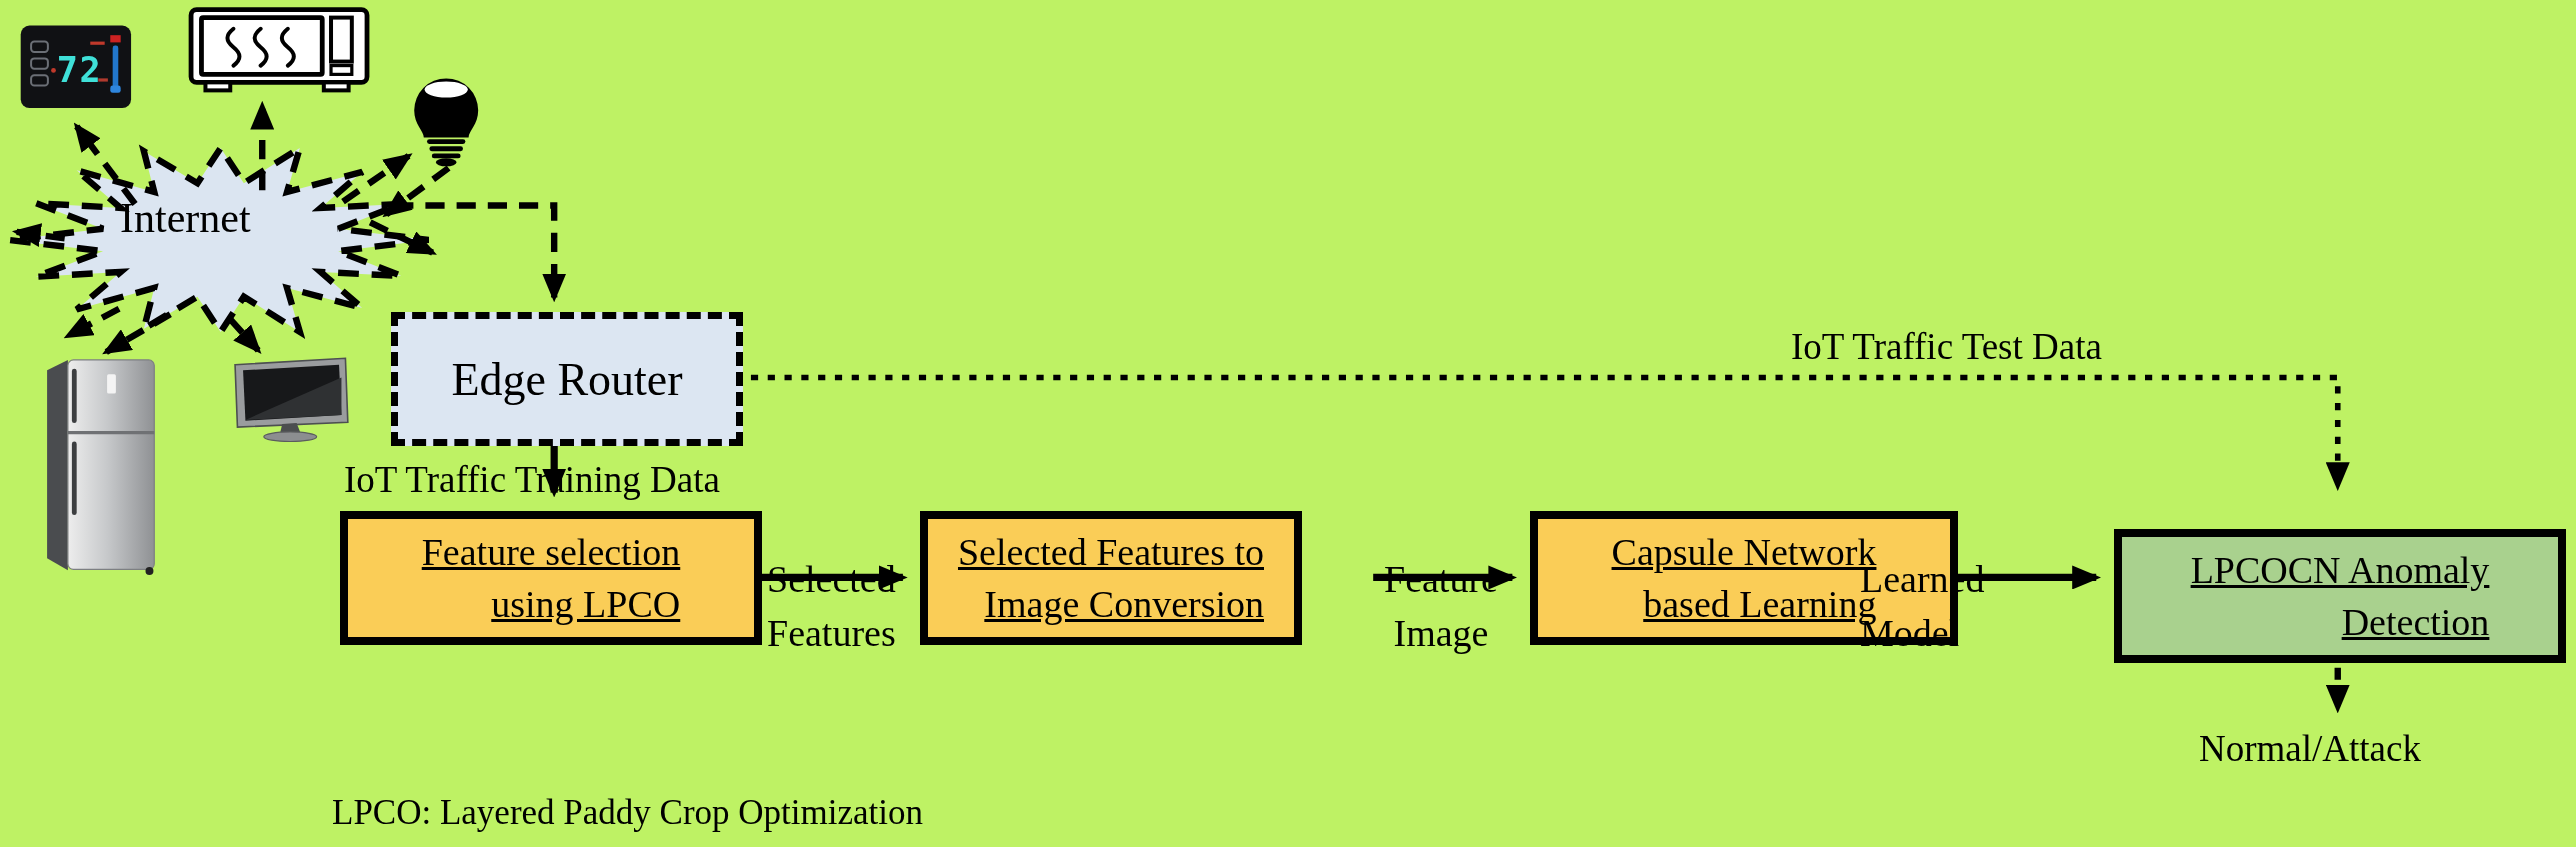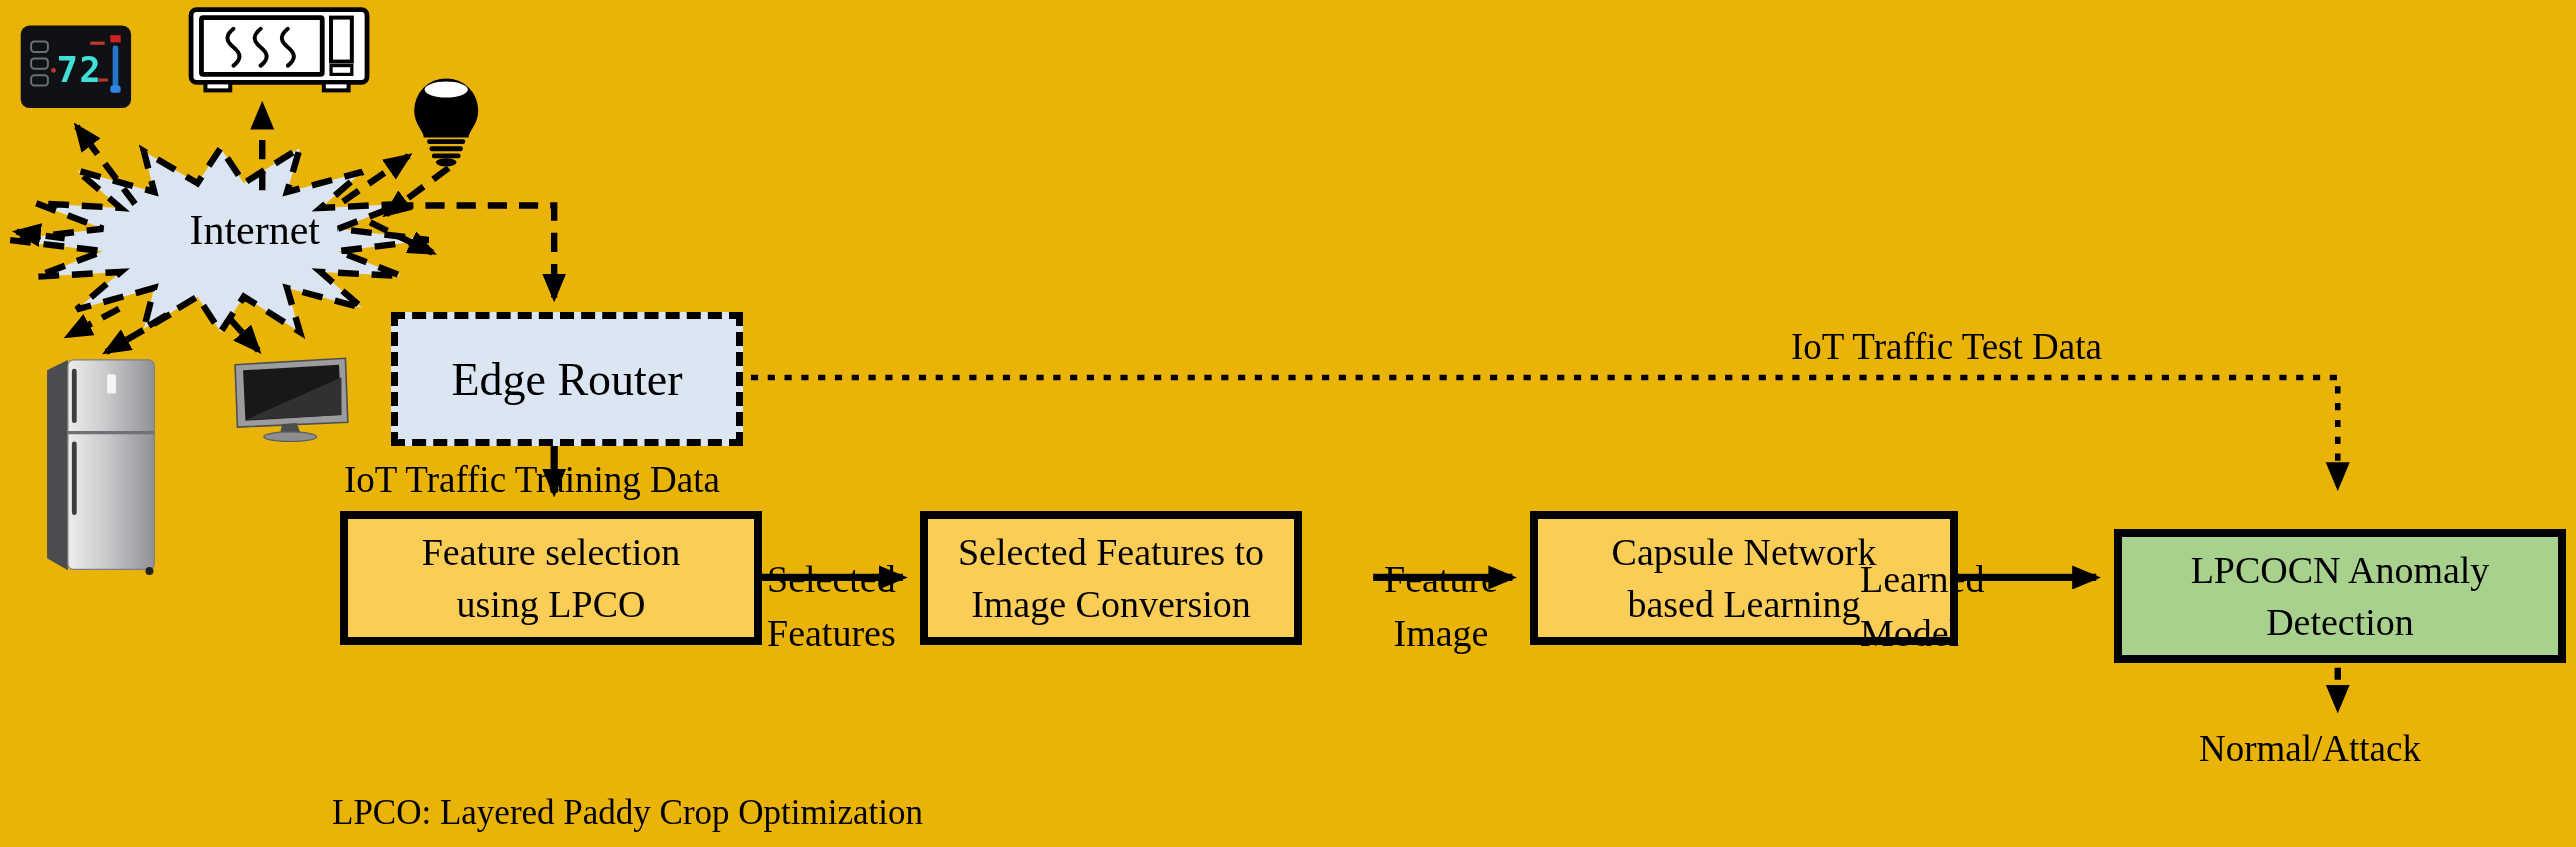--- a/index.html
+++ b/index.html
@@ -1,45 +1,45 @@
 <!DOCTYPE html>
 <html style="font-size:12.8px"><head>
 <meta charset="utf-8">
 <style>
   html,body{margin:0;padding:0;background:#fff;}
   .canvas{
     position:relative;
     width:2576px;height:847px;
-    background:#eab308;
+    background:#bef264;
     font-family:"Liberation Serif", serif;
     color:#000;
     overflow:hidden;
   }
   .layer{position:absolute;left:0;top:0;width:2576px;height:847px;}
   .lbl{position:absolute;white-space:pre-line;color:#000;}
   .edge-router{
     position:absolute;left:391px;top:312px;width:352px;height:134px;
     box-sizing:border-box;border:7.2px dashed #000;background:#DCE6F2;
     display:flex;align-items:center;justify-content:center;
     font-size:46px;
   }
   .pbox{
     position:absolute;top:511px;height:134px;
     box-sizing:border-box;border:8.8px solid #000;
     display:flex;align-items:center;justify-content:center;
-    text-align:center;font-size:38px;line-height:1.38;white-space:pre-line;
+    text-align:right;font-size:38px;line-height:1.38;white-space:pre-line;text-decoration:underline;
   }
   .pbox.yellow{background:#FACD57;}
   .pbox.green{background:#A9D18E;margin-top:18px;}
   .box1{left:340px;width:422px;}
   .box2{left:920px;width:382px;}
   .box3{left:1530px;width:428px;}
   .box4{left:2114px;width:452px;}
   .flow-label{font-size:38px;line-height:1.42;margin-top:26px;}
-  .internet{left:120px;top:206px;width:200px;text-align:right;font-size:42px;}
+  .internet{left:120px;top:194px;width:200px;text-align:left;font-size:42px;}
   .training{left:344px;top:458px;font-size:37px;}
   .test{left:1791px;top:325px;font-size:37px;}
   .sel{left:767px;top:527px;}
   .fimg{left:1384px;top:527px;text-align:center;}
   .lmod{left:1860px;top:527px;}
   .normal{left:2199px;top:727px;font-size:37px;}
   .legend{left:332px;top:744px;font-size:35px;line-height:1.3;}
 </style>
 </head>
 <body>

